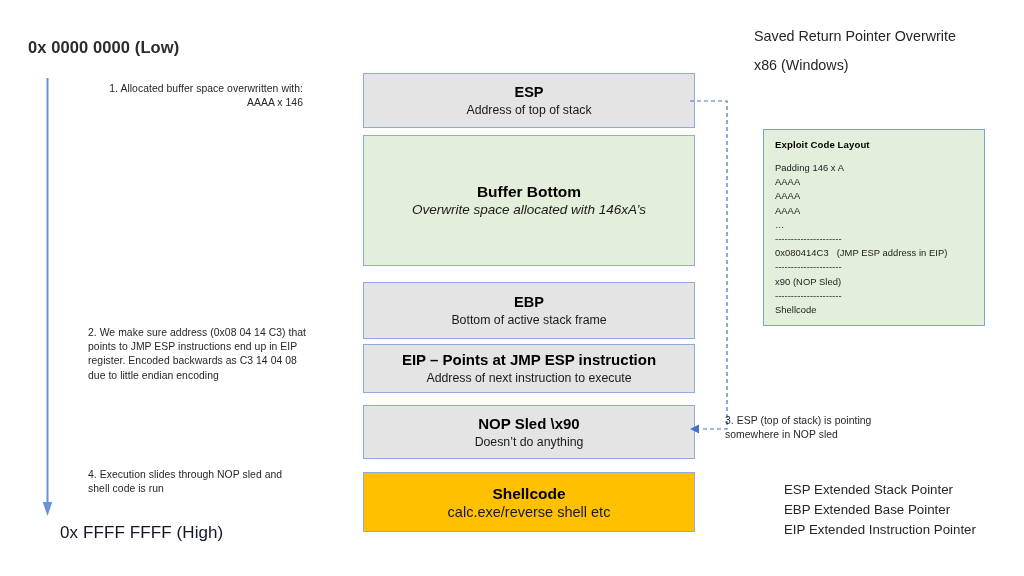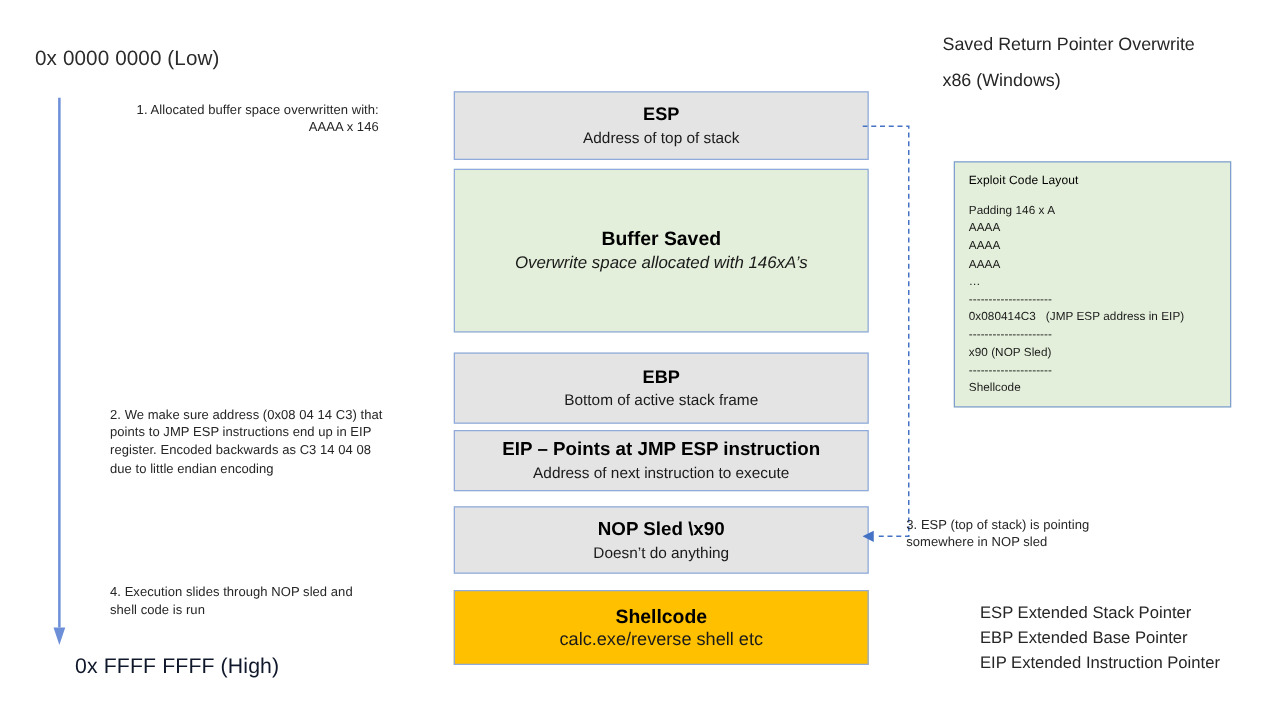--- a/index.html
+++ b/index.html
@@ -19,20 +19,21 @@
 
   .abs { position: absolute; }
 
   
   #low-address-label {
     left: 28px; top: 38px;
     font-size: 16.5px;
     color: #2b2b2b;
     letter-spacing: 0.1px;
     white-space: nowrap;
+    font-weight: bold;
   }
   #high-address-label {
     left: 28px; top: 523px;
     font-size: 17px;
     color: #0f172a;
     letter-spacing: 0.1px;
     white-space: nowrap;
     margin-left: 32px;
   }
 
@@ -113,21 +114,21 @@
   #exploit-code-panel {
     left: 763px; top: 129px;
     width: 222px; height: 197px;
     background: #E3EFDA;
     border: 1px solid #7F9FD0;
     box-sizing: border-box;
     padding: 9px 10px 0 11px;
   }
   #exploit-code-panel .panel-heading {
     font-size: 9.6px;
-    font-weight: normal;
+    font-weight: bold;
     color: #000;
     margin-bottom: 11px;
     letter-spacing: 0.1px;
   }
   #exploit-code-panel .code-line {
     font-size: 9.4px;
     line-height: 14.2px;
     color: #1a1a1a;
     white-space: pre;
     letter-spacing: 0.05px;
@@ -158,21 +159,21 @@
 <div class="abs step-note" id="step-note-2">2. We make sure address (0x08 04 14 C3) that points to JMP ESP instructions end up in EIP register. Encoded backwards as C3 14 04 08 due to little endian encoding</div>
 
 <div class="abs step-note" id="step-note-4">4. Execution slides through NOP sled and shell code is run</div>
 
 <div class="abs stack-box box-gray" id="box-esp">
   <div class="box-title">ESP</div>
   <div class="box-sub">Address of top of stack</div>
 </div>
 
 <div class="abs stack-box box-green" id="box-buffer">
-  <div class="box-title">Buffer Saved</div>
+  <div class="box-title">Buffer Bottom</div>
   <div class="box-sub">Overwrite space allocated with 146xA’s</div>
 </div>
 
 <div class="abs stack-box box-gray" id="box-ebp">
   <div class="box-title">EBP</div>
   <div class="box-sub">Bottom of active stack frame</div>
 </div>
 
 <div class="abs stack-box box-gray" id="box-eip">
   <div class="box-title">EIP – Points at JMP ESP instruction</div>

